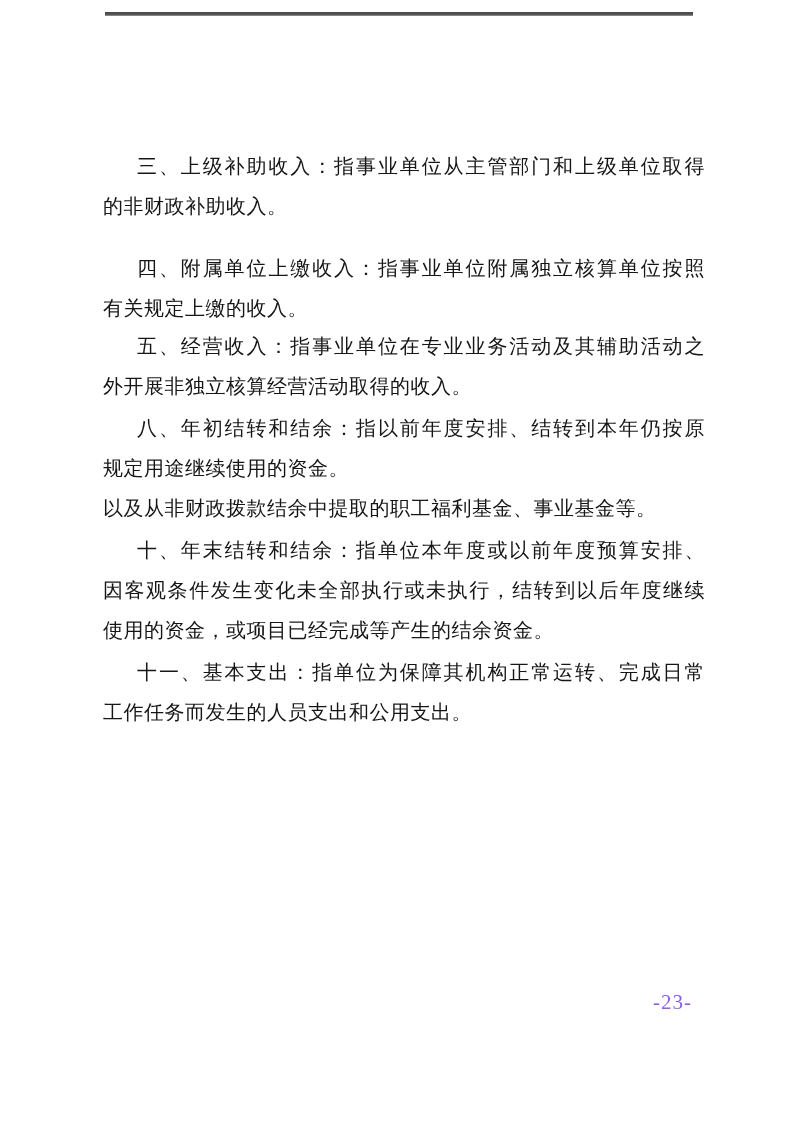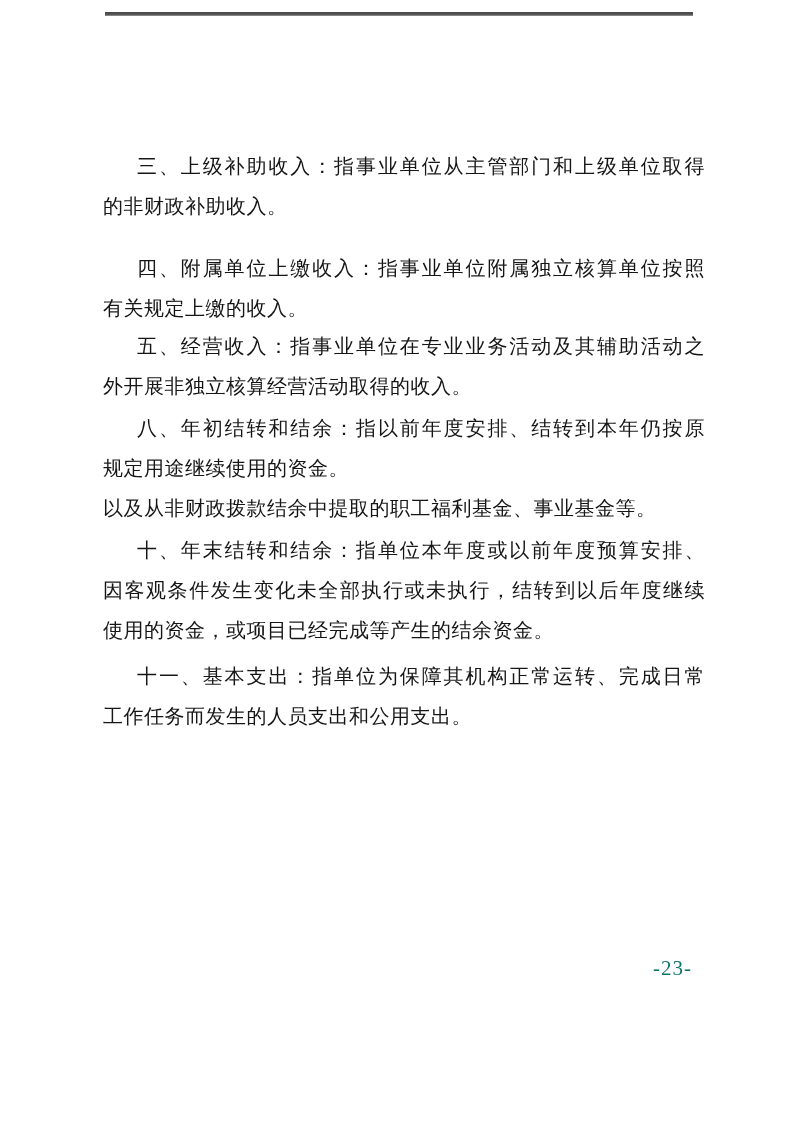--- a/index.html
+++ b/index.html
@@ -46,25 +46,25 @@
     white-space: normal;
     text-align: justify;
     text-align-last: justify;
     text-justify: inter-character;
   }
   .line.indent {
     text-indent: 34px;
   }
   .page-number {
     position: absolute;
-    top: 956px;
+    top: 990px;
     right: 101px;
     font-size: 21px;
     letter-spacing: 1px;
-    color: #0f766e;
+    color: #8b5cf6;
   }
 </style>
 </head>
 <body>
 
 <div class="top-rule"></div>
 
 <div class="content" id="content">
     <div class="paragraph" style="margin-top: 0px;">
       <div class="line fill indent"><span>三、上级补助收入：指事业单位从主管部门和上级单位取得</span></div>
@@ -83,19 +83,19 @@
       <div class="line"><span>规定用途继续使用的资金。</span></div>
     </div>
     <div class="paragraph" style="margin-top: 0px;">
       <div class="line"><span>以及从非财政拨款结余中提取的职工福利基金、事业基金等。</span></div>
     </div>
     <div class="paragraph" style="margin-top: 2px;">
       <div class="line fill indent"><span>十、年末结转和结余：指单位本年度或以前年度预算安排、</span></div>
       <div class="line fill"><span>因客观条件发生变化未全部执行或未执行，结转到以后年度继续</span></div>
       <div class="line"><span>使用的资金，或项目已经完成等产生的结余资金。</span></div>
     </div>
-    <div class="paragraph" style="margin-top: 8px; font-family: Liberation Mono, monospace;">
+    <div class="paragraph" style="margin-top: 2px;">
       <div class="line fill indent"><span>十一、基本支出：指单位为保障其机构正常运转、完成日常</span></div>
       <div class="line"><span>工作任务而发生的人员支出和公用支出。</span></div>
     </div>
   </div>
 
 <div class="page-number">-23-</div>
 
 </body></html>

